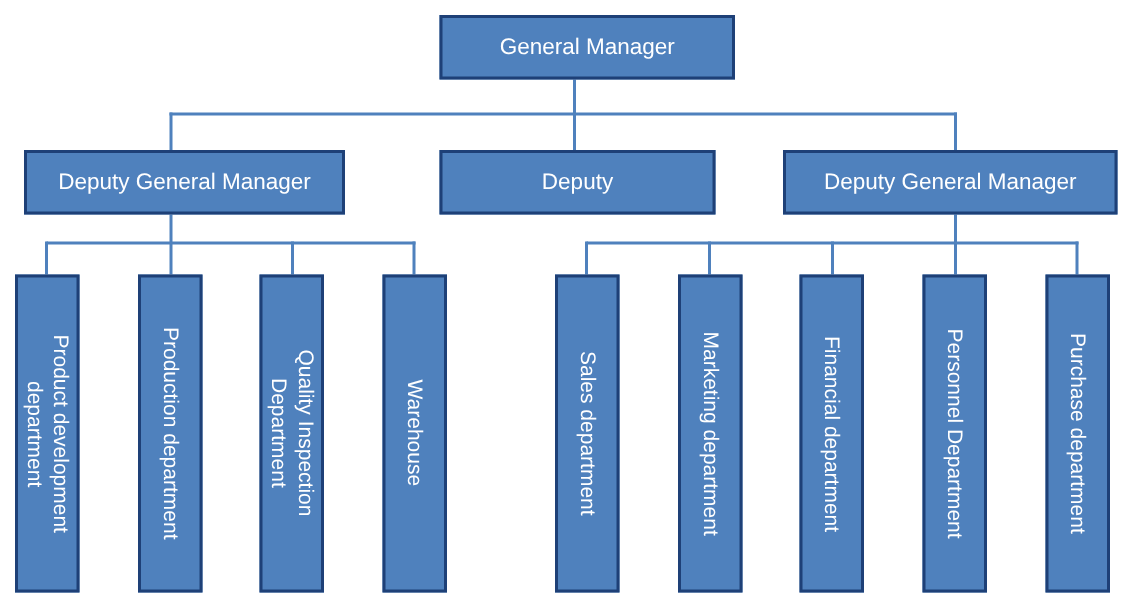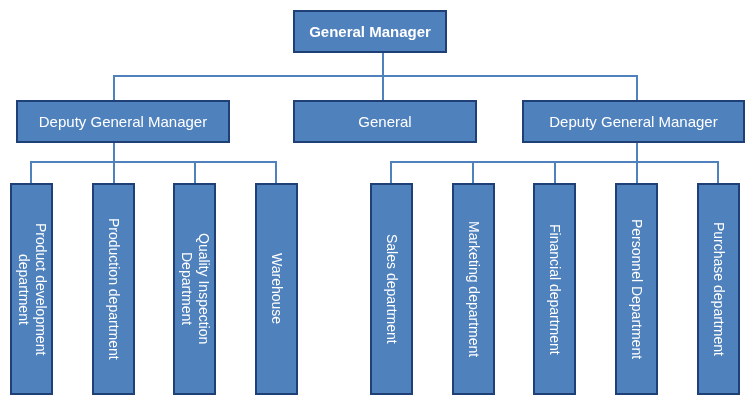--- a/index.html
+++ b/index.html
@@ -16,21 +16,21 @@
     font-size:15px; text-align:center; line-height:1.15;
   }
   .vbox span {
     writing-mode:vertical-rl; text-orientation:mixed;
     max-height:180px; text-align:center;
     font-size:14px; line-height:1.25;
     display:inline-block;
   }
   .conn { position:absolute; background:var(--line,#4F81BD); }
   
-  .b-gm      { left:293px; top:10px;  width:154px; height:43px;font-weight:bold; }
+  .b-gm      { left:293px; top:10px;  width:197px; height:43px; }
   
   .b-depl    { left:16px;  top:100px; width:214px; height:43px; }
   .b-office  { left:293px; top:100px; width:184px; height:43px; }
   .b-depr    { left:522px; top:100px; width:223px; height:43px; }
   
   .leaf      { top:183px; width:43px; height:212px; }
   .b-l1 { left:10px; }  .b-l2 { left:92px; }  .b-l3 { left:173px; } .b-l4 { left:255px; }
   .b-r1 { left:370px; } .b-r2 { left:452px; } .b-r3 { left:533px; } .b-r4 { left:615px; } .b-r5 { left:697px; }
   
   .c-stem-gm   { left:382px; top:53px;  width:2px;   height:47px; }
@@ -71,21 +71,21 @@
   <div class="conn c-drop-r5"></div>
 
   <div class="box b-gm">
     <span>General Manager</span>
   </div>
 
   <div class="box b-depl">
     <span>Deputy General Manager</span>
   </div>
   <div class="box b-office">
-    <span>General</span>
+    <span>Deputy</span>
   </div>
   <div class="box b-depr">
     <span>Deputy General Manager</span>
   </div>
 
   <div class="box vbox leaf b-l1">
     <span>Product development department</span>
   </div>
   <div class="box vbox leaf b-l2">
     <span>Production department</span>

